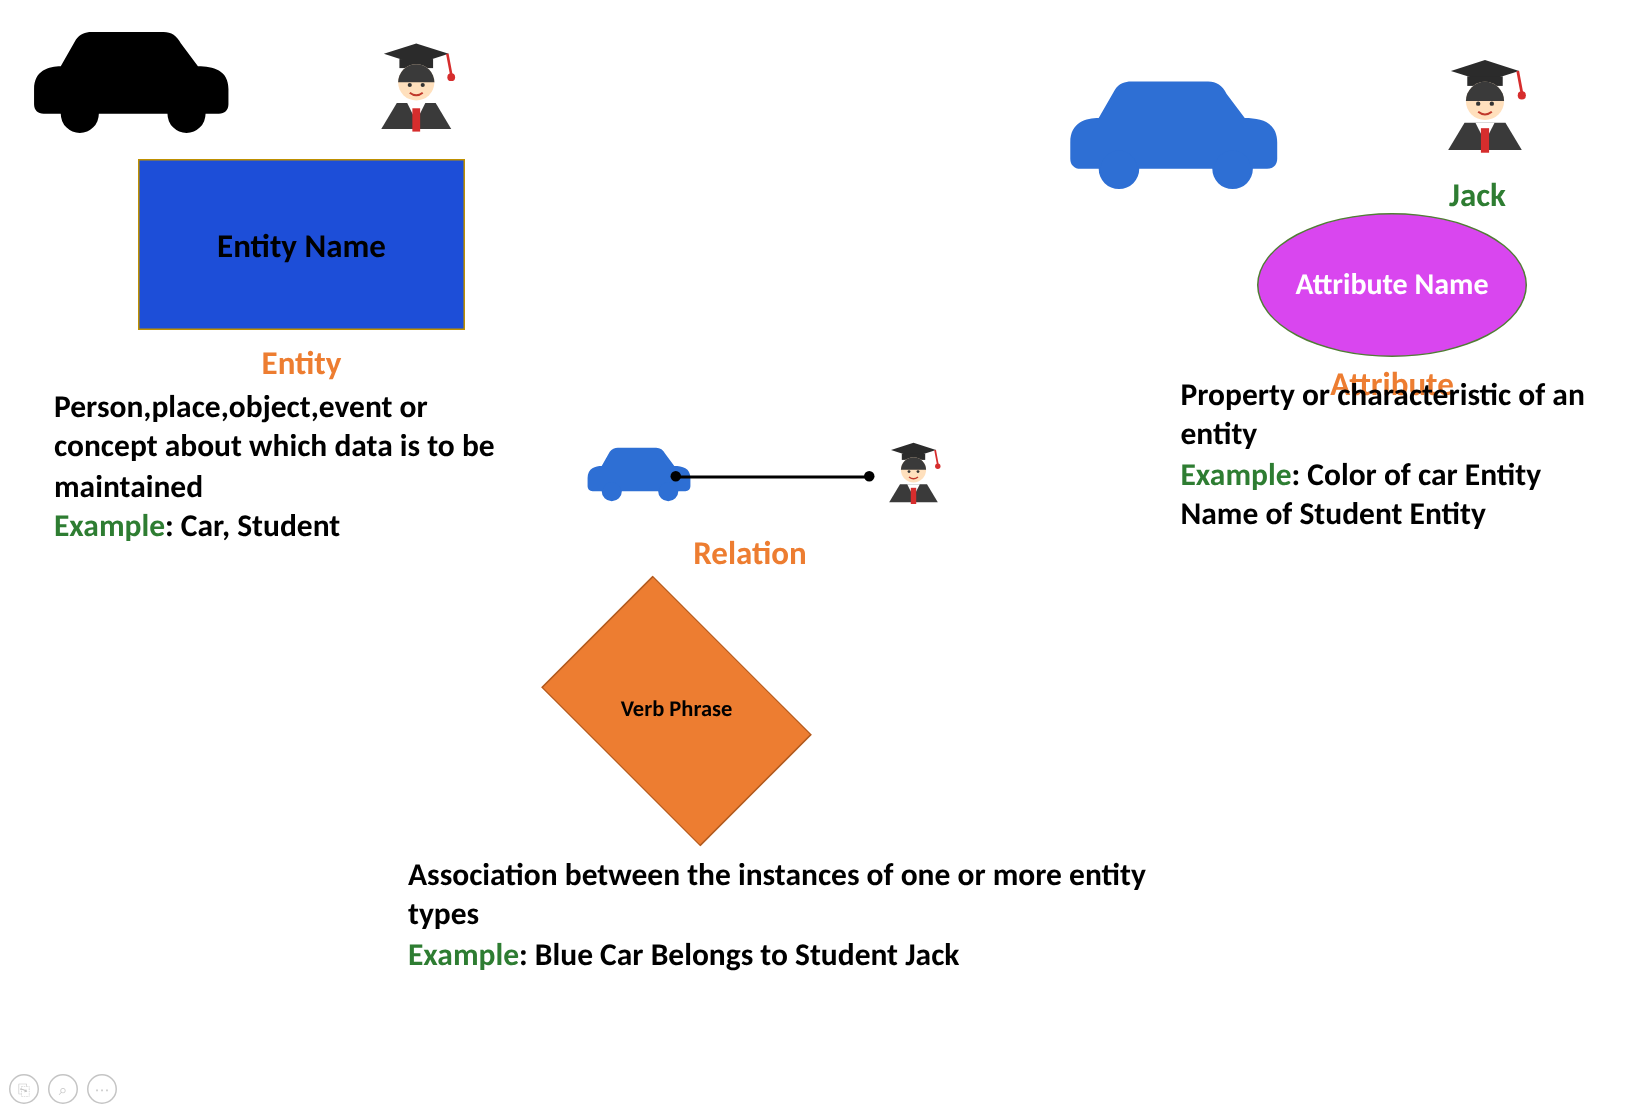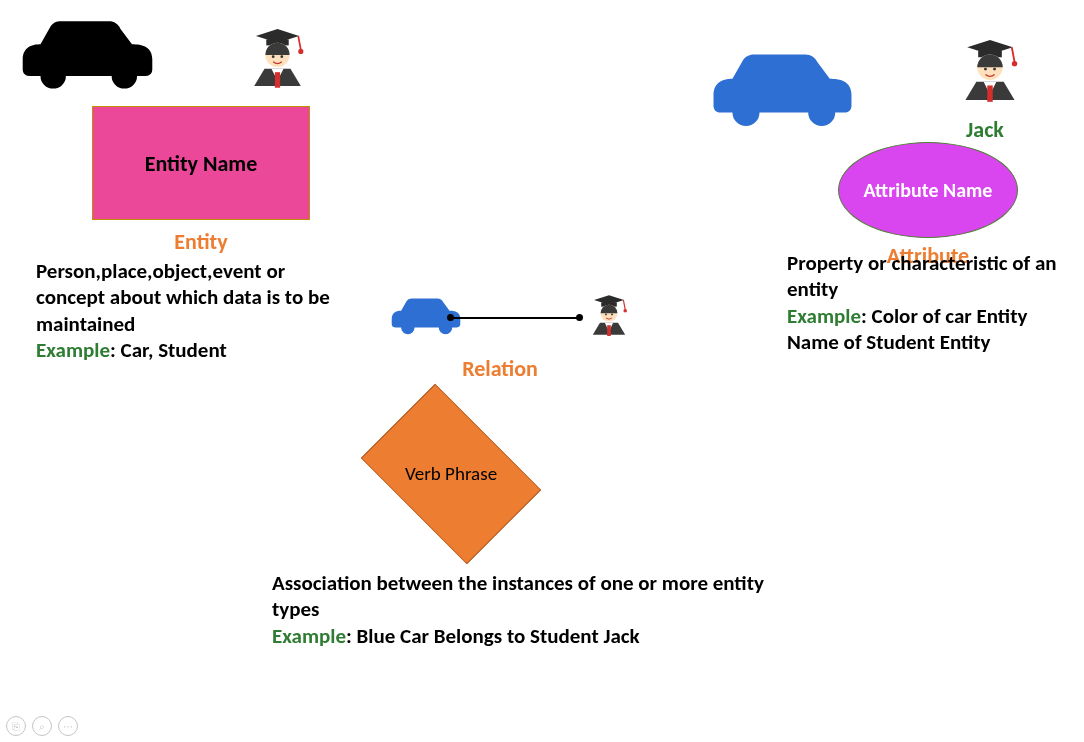--- a/index.html
+++ b/index.html
@@ -10,21 +10,21 @@
     font-family: Calibri, Arial, sans-serif;
     position: relative;
     overflow: hidden;
   }
   .abs { position: absolute; }
 
   
   .entity-rect {
     left: 92px; top: 106px;
     width: 218px; height: 114px;
-    background: #ec4899;
+    background: #1d4ed8;
     border: 1px solid #bf9000;
     display: flex; align-items: center; justify-content: center;
     font-size: 22px; font-weight: 700; color: #000;
   }
 
   
   .attribute-ellipse {
     left: 838px; top: 142px;
     width: 180px; height: 96px;
     background: #d946ef;
@@ -43,21 +43,21 @@
   }
   .diamond {
     width: 150px; height: 150px;
     background: #ed7d31;
     border: 1px solid #ae5a21;
     transform: rotate(45deg) scaleX(1.0) scaleY(0.7);
   }
   .diamond-text {
     position: absolute; inset: 0;
     display: flex; align-items: center; justify-content: center;
-    font-size: 19px; font-weight: 400; color: #000; text-align: center;
+    font-size: 15px; font-weight: 700; color: #000; text-align: center;
     line-height: 1.15;
   }
 
   .section-title {
     color: #ed7d31;
     font-size: 22px;
     font-weight: 700;
     text-align: center;
   }
 

